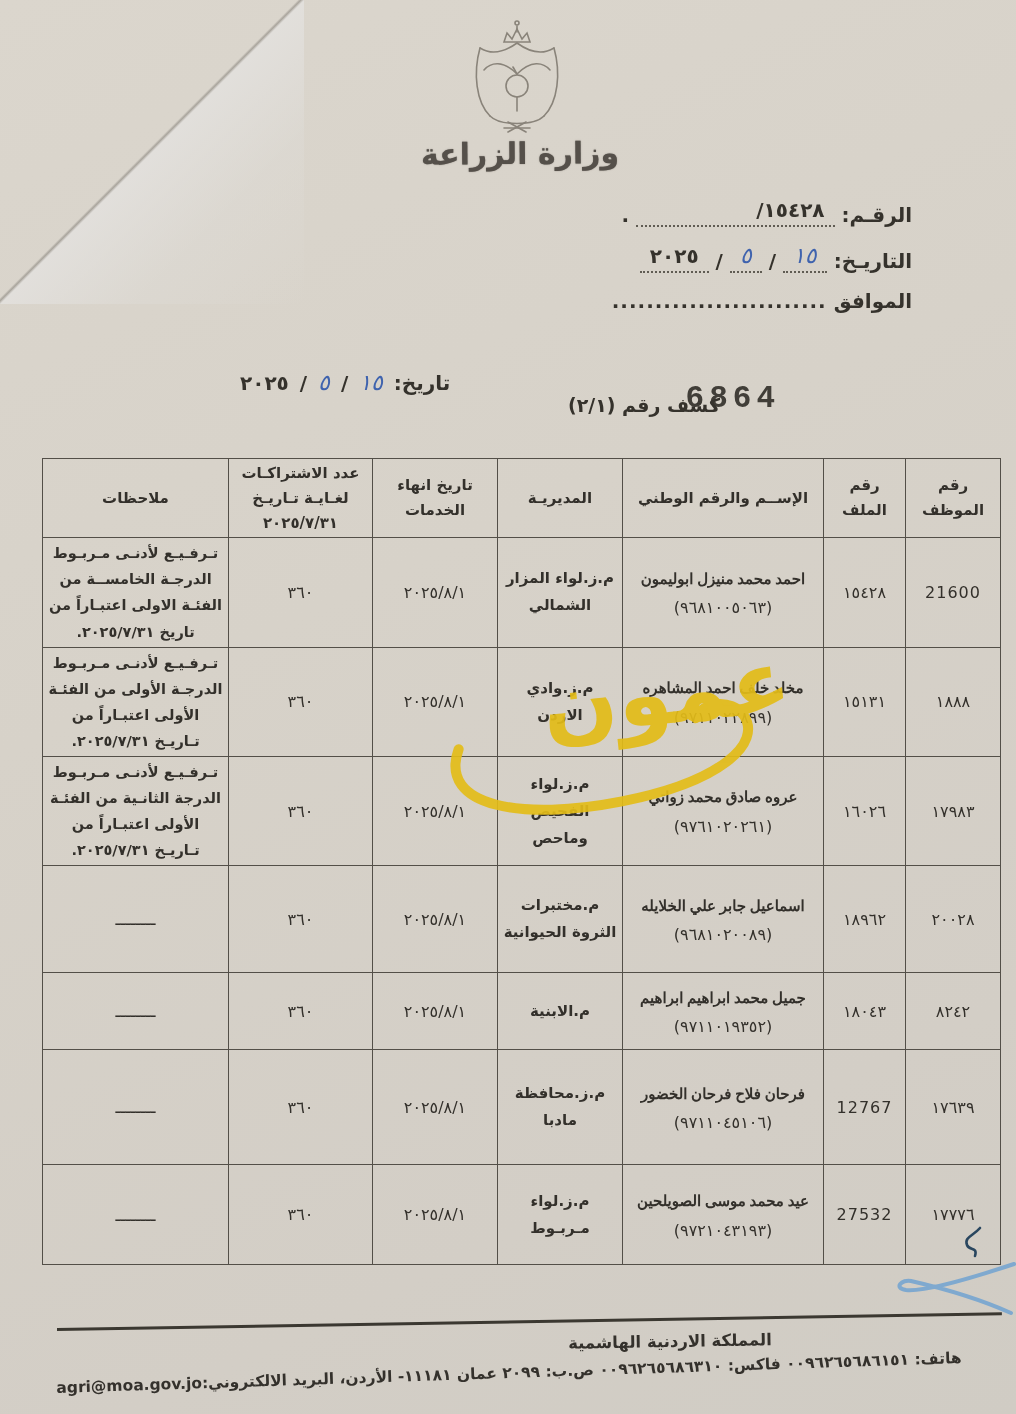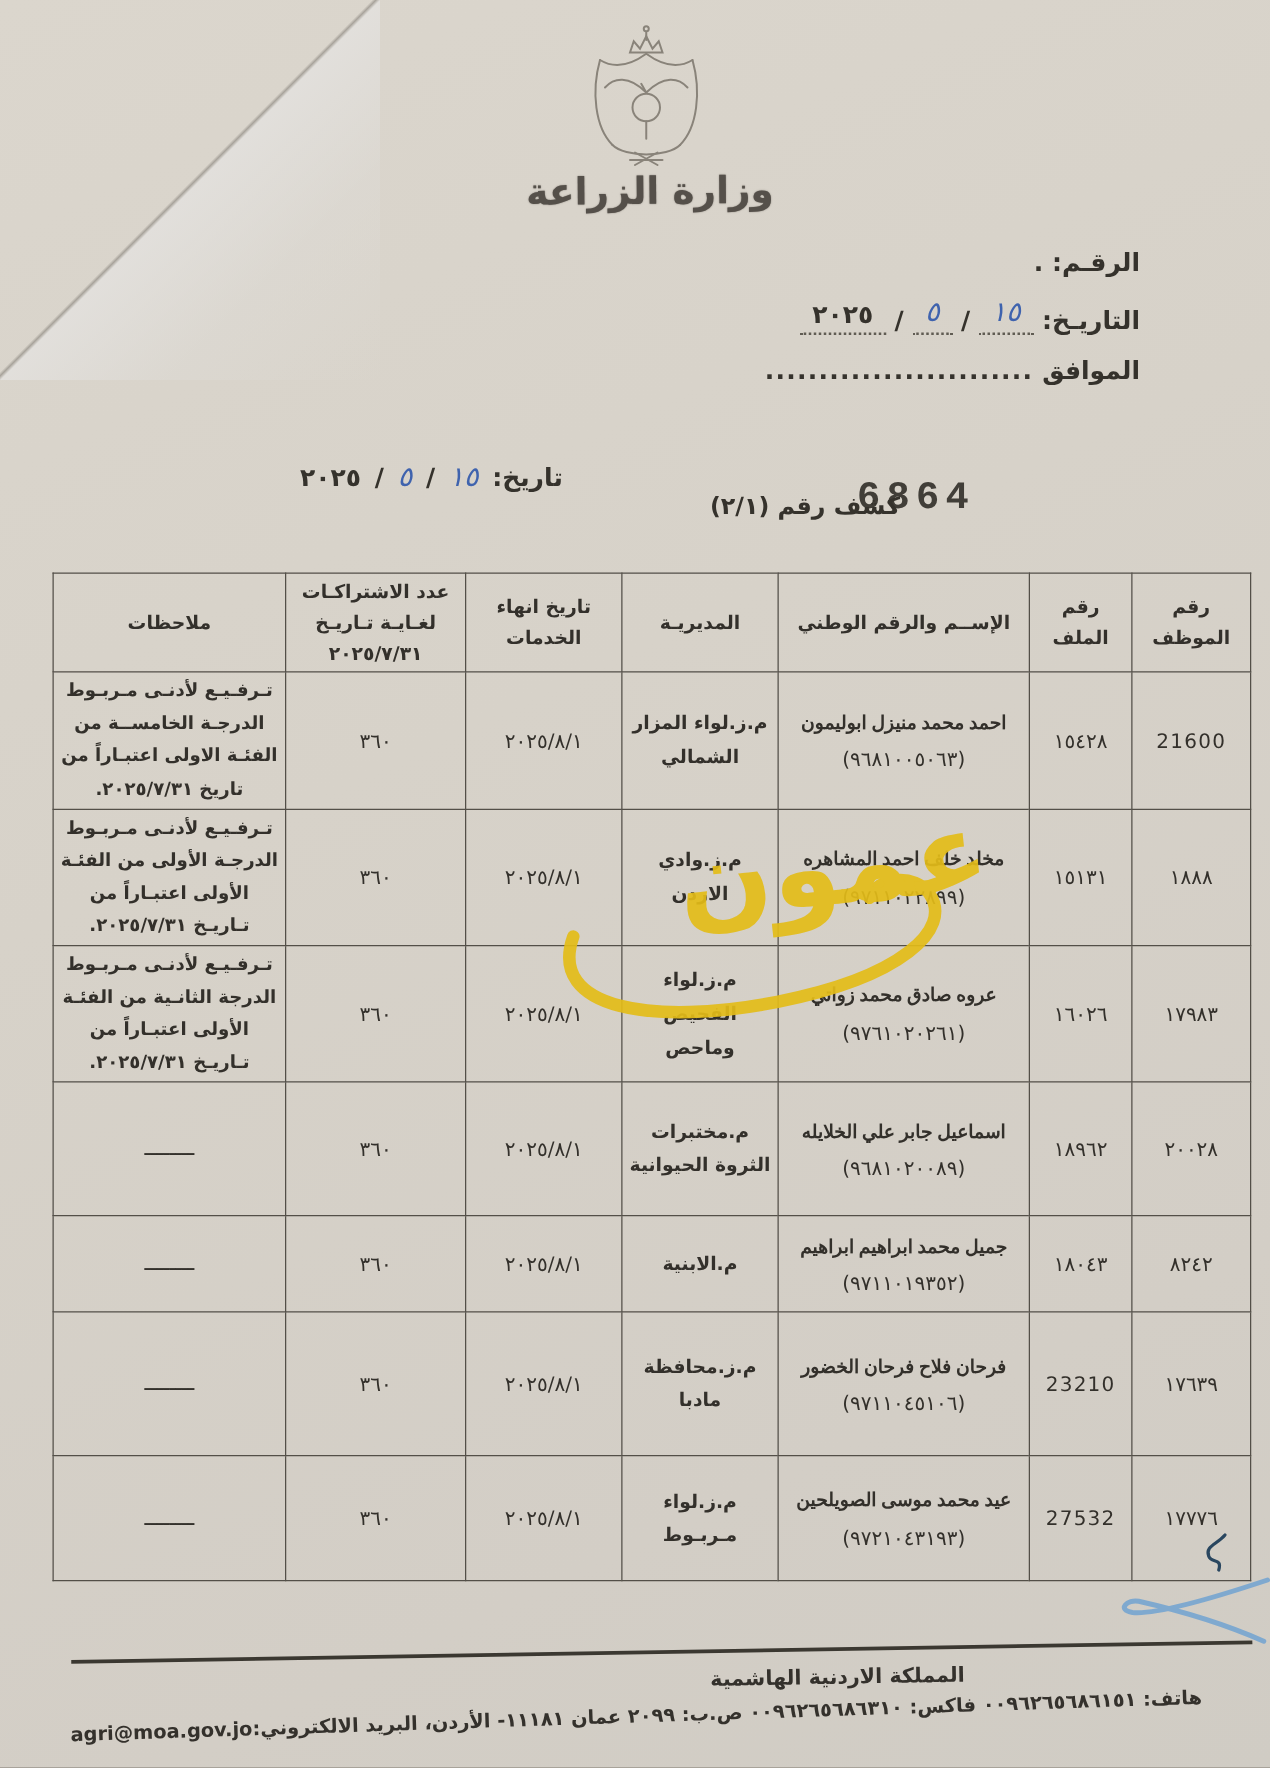--- a/index.html
+++ b/index.html
@@ -95,20 +95,21 @@
     <path d="M59,56 l-4,-7"></path>
     <path d="M59,79 v14"></path>
     <path d="M46,110 h26"></path>
     <path d="M50,104 l18,10 M68,104 l-18,10"></path>
   </svg>
   <div class="ministry">وزارة الزراعة</div>
 
   <div class="refblock">
     <div class="ref-line">
       <span>الرقـم:</span>
+      <span class="over-dots wide-dots">١٥٤٢٨/</span>
       <span>.</span>
     </div>
     <div class="ref-line">
       <span>التاريـخ:</span>
       <span class="over-dots hand">١٥</span>
       <span>/</span>
       <span class="over-dots hand">٥</span>
       <span>/</span>
       <span class="over-dots">٢٠٢٥</span>
     </div>
@@ -206,21 +207,21 @@
         <span class="nm">جميل محمد ابراهيم ابراهيم</span>
         <span class="nid num">(٩٧١١٠١٩٣٥٢)</span>
       </td>
       <td class="dircell">م.الابنية</td>
       <td class="num">٢٠٢٥/٨/١</td>
       <td class="num">٣٦٠</td>
       <td class="dashcell">ــــــــ</td>
     </tr>
     <tr class="rh6">
       <td class="num">١٧٦٣٩</td>
-      <td class="num">23210</td>
+      <td class="num">12767</td>
       <td>
         <span class="nm">فرحان فلاح فرحان الخضور</span>
         <span class="nid num">(٩٧١١٠٤٥١٠٦)</span>
       </td>
       <td class="dircell">م.ز.محافظة مادبا</td>
       <td class="num">٢٠٢٥/٨/١</td>
       <td class="num">٣٦٠</td>
       <td class="dashcell">ــــــــ</td>
     </tr>
     <tr class="rh7">

